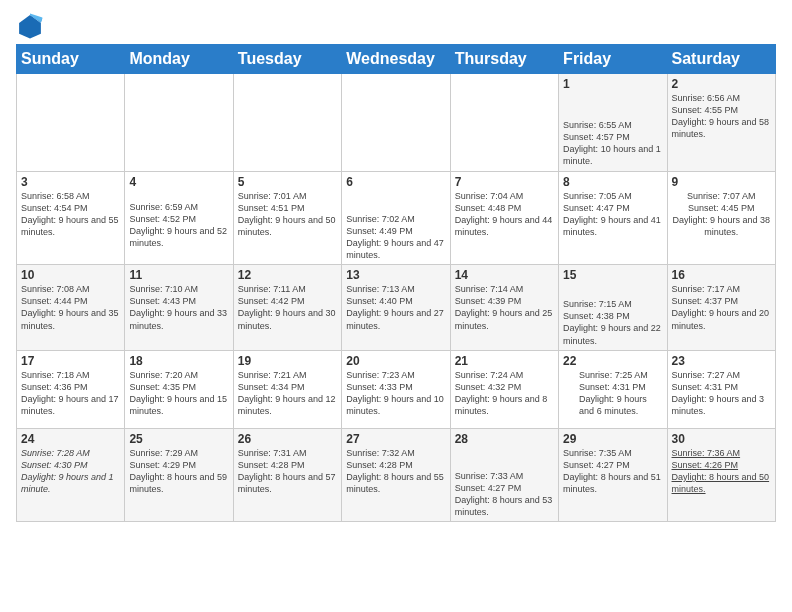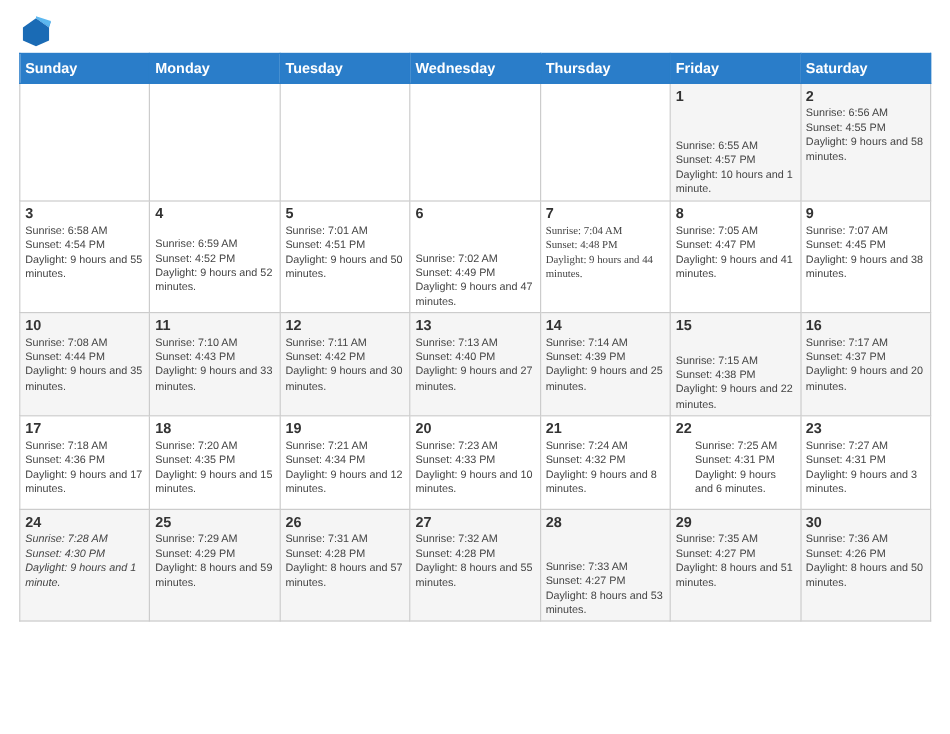--- a/index.html
+++ b/index.html
@@ -58,21 +58,21 @@
       color: #555;
     }
     table {
       width: 100%;
       border-collapse: collapse;
       table-layout: fixed;
     }
     thead th {
       background-color: #2a7dc9;
       color: #fff;
-      font-size: 12px;
+      font-size: 16px;
       font-weight: bold;
       padding: 5px 4px;
       text-align: left;
       border: 1px solid #2a7dc9;
     }
     tbody td {
       border: 1px solid #ccc;
       vertical-align: top;
       padding: 3px 4px;
       font-size: 9.5px;
@@ -172,33 +172,33 @@
 Daylight: 9 hours and 50 minutes.</div>
           </td>
           <td>
             <span class="day-num">6</span>
             <div class="day-info" style="white-space: pre-line; margin-top: 24px;">Sunrise: 7:02 AM
 Sunset: 4:49 PM
 Daylight: 9 hours and 47 minutes.</div>
           </td>
           <td>
             <span class="day-num">7</span>
-            <div class="day-info" style="white-space: pre-line; font-family: Liberation Serif, serif;">Sunrise: 7:04 AM
+            <div class="day-info" style="white-space: pre-line;">Sunrise: 7:04 AM
 Sunset: 4:48 PM
 Daylight: 9 hours and 44 minutes.</div>
           </td>
           <td>
             <span class="day-num">8</span>
             <div class="day-info" style="white-space: pre-line;">Sunrise: 7:05 AM
 Sunset: 4:47 PM
 Daylight: 9 hours and 41 minutes.</div>
           </td>
           <td>
             <span class="day-num">9</span>
-            <div class="day-info" style="white-space: pre-line;">Sunrise: 7:07 AM
+            <div class="day-info" style="white-space: pre-line; text-align: center;">Sunrise: 7:07 AM
 Sunset: 4:45 PM
 Daylight: 9 hours and 38 minutes.</div>
           </td>
         </tr>
         <tr>
           <td>
             <span class="day-num">10</span>
             <div class="day-info" style="white-space: pre-line;">Sunrise: 7:08 AM
 Sunset: 4:44 PM
 Daylight: 9 hours and 35 minutes.</div>
@@ -316,20 +316,20 @@
 Daylight: 8 hours and 53 minutes.</div>
           </td>
           <td>
             <span class="day-num">29</span>
             <div class="day-info" style="white-space: pre-line;">Sunrise: 7:35 AM
 Sunset: 4:27 PM
 Daylight: 8 hours and 51 minutes.</div>
           </td>
           <td>
             <span class="day-num">30</span>
-            <div class="day-info" style="white-space: pre-line;">Sunrise: 7:36 AM
+            <div class="day-info" style="white-space: pre-line; text-decoration: underline;">Sunrise: 7:36 AM
 Sunset: 4:26 PM
 Daylight: 8 hours and 50 minutes.</div>
           </td>
         </tr>
       </tbody>
   </table>
 </div>
 
 </body></html>

